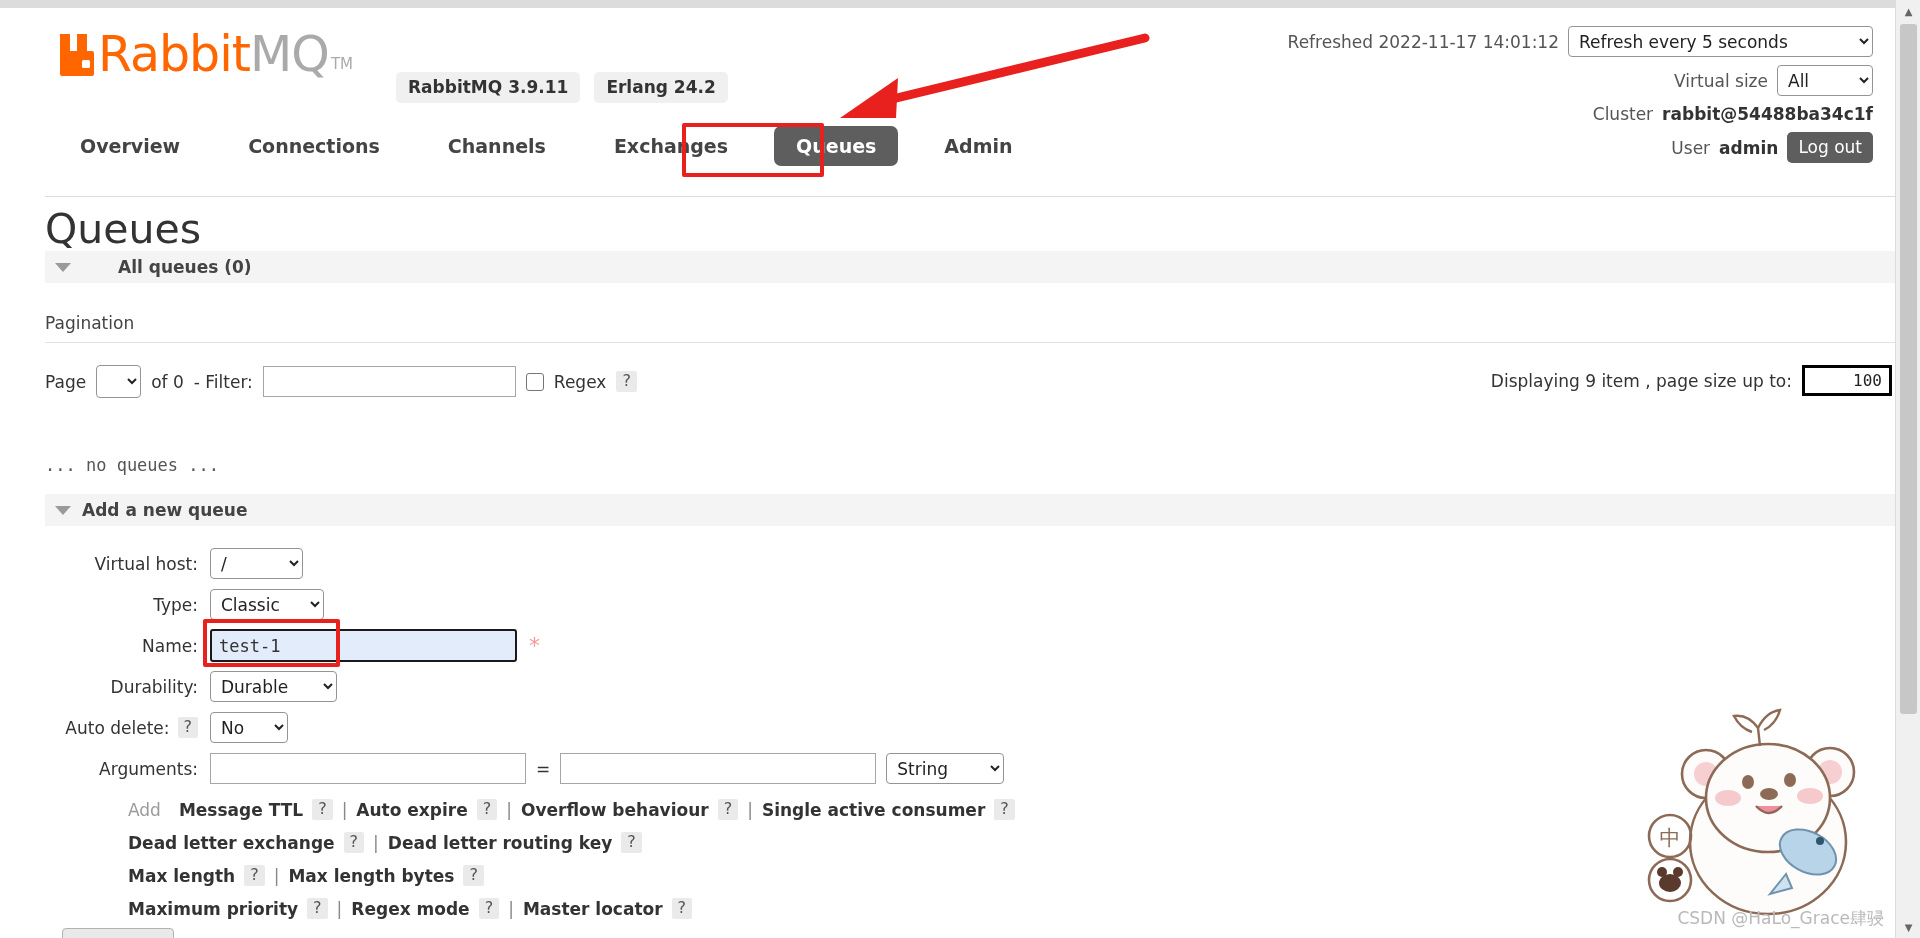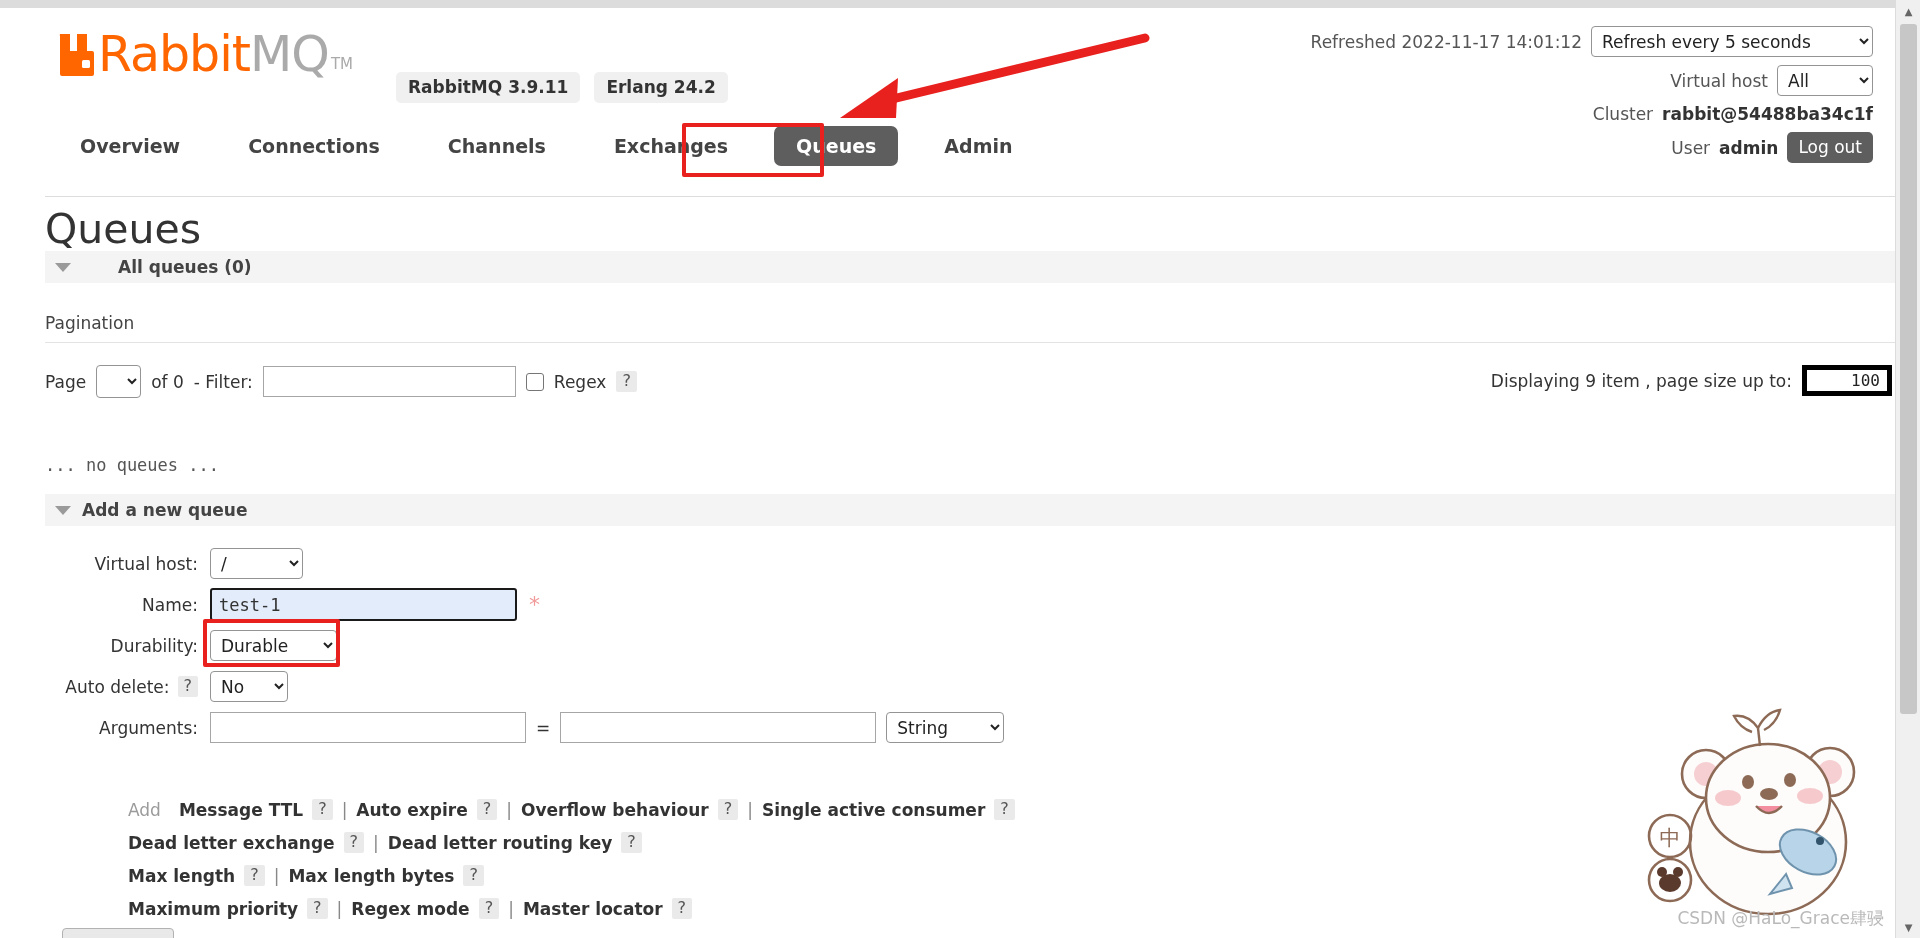--- a/index.html
+++ b/index.html
@@ -87,21 +87,21 @@
   select.ui-select {
     font-family: "DejaVu Sans", sans-serif;
     font-size: 17px;
     color: #222;
     background: #fff;
     border: 1px solid #949494;
     border-radius: 4px;
     padding: 3px 6px;
     height: 31px;
   }
-  select.refresh-select { width: 282px; }
+  select.refresh-select { width: 305px; }
   select.vhost-select { width: 96px; }
 
   .logout-btn {
     background: #5e5e5e;
     color: #fff;
     border: none;
     border-radius: 5px;
     font-family: "DejaVu Sans", sans-serif;
     font-size: 17px;
     padding: 5px 11px 6px 11px;
@@ -226,21 +226,21 @@
 
   .displaying {
     position: absolute; right: 28px; top: 365px;
     display: flex; align-items: center;
     font-size: 17px; color: #333;
     white-space: nowrap;
   }
   .pagesize-input {
     margin-left: 10px;
     width: 90px; height: 31px;
-    border: 5px solid #000000;
+    border: 3px solid #000000;
     background: #fff;
     text-align: right;
     font-family: "DejaVu Sans Mono", monospace;
     font-size: 16px;
     padding: 6px 7px;
     color: #222;
   }
 
   .no-queues {
     position: absolute; left: 45px; top: 455px;
@@ -398,21 +398,21 @@
     </div>
 
     <div class="hdr-right">
       <div class="hdr-row">
         <span class="hdr-label">Refreshed 2022-11-17 14:01:12</span>
         <select class="ui-select refresh-select">
           <option>Refresh every 5 seconds</option>
         </select>
       </div>
       <div class="hdr-row">
-        <span class="hdr-label">Virtual host</span>
+        <span class="hdr-label">Virtual size</span>
         <select class="ui-select vhost-select">
           <option>All</option>
         </select>
       </div>
       <div class="hdr-row">
         <span class="hdr-label">Cluster</span>
         <span class="hdr-strong">rabbit@54488ba34c1f</span>
       </div>
       <div class="hdr-row">
         <span class="hdr-label">User</span>
@@ -478,20 +478,28 @@
 
     <div class="form-row">
       <div class="form-label">Virtual host:</div>
       <div class="form-field">
         <select class="ui-select vh-sel">
           <option>/</option>
         </select>
       </div>
     </div>
 
+    <div class="form-row">
+      <div class="form-label">Type:</div>
+      <div class="form-field">
+        <select class="ui-select type-sel">
+          <option>Classic</option>
+        </select>
+      </div>
+    </div>
 
     <div class="form-row">
       <div class="form-label">Name:</div>
       <div class="form-field">
         <input class="name-input" type="text" value="test-1" style="">
         <span class="req-star">*</span>
       </div>
     </div>
 
     <div class="form-row">

